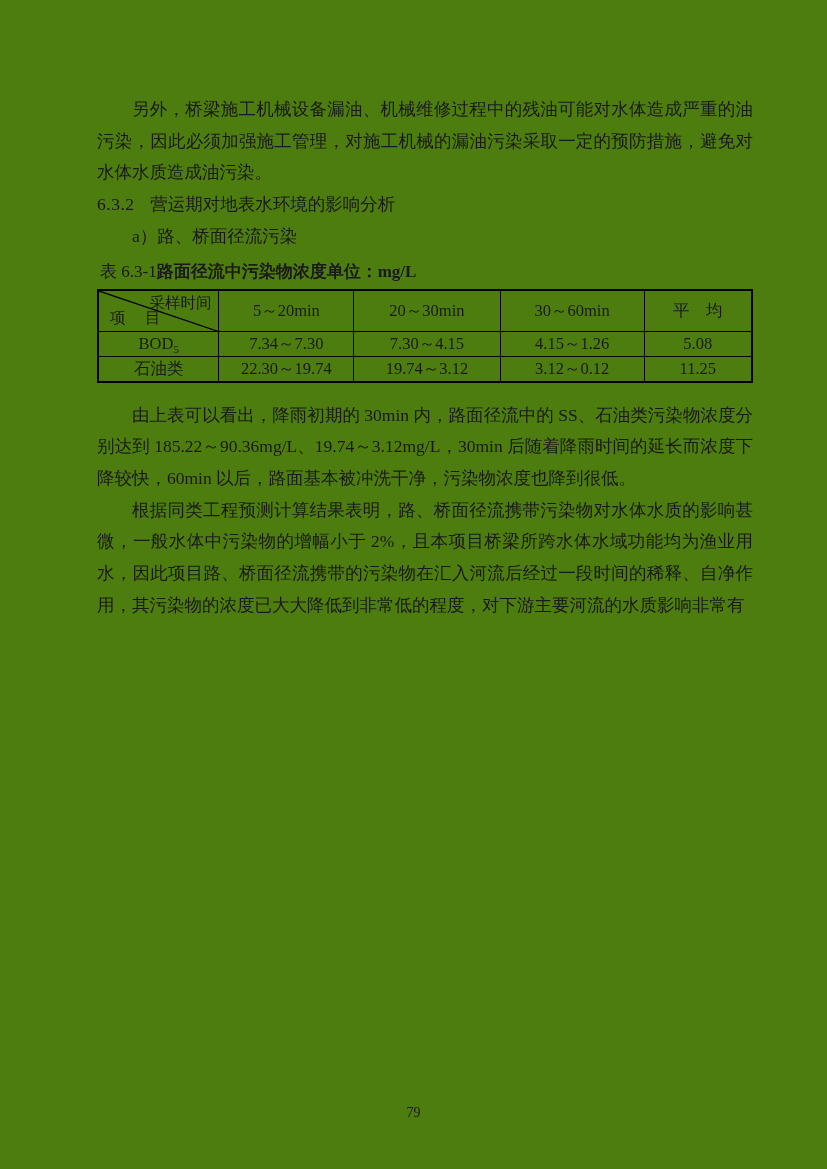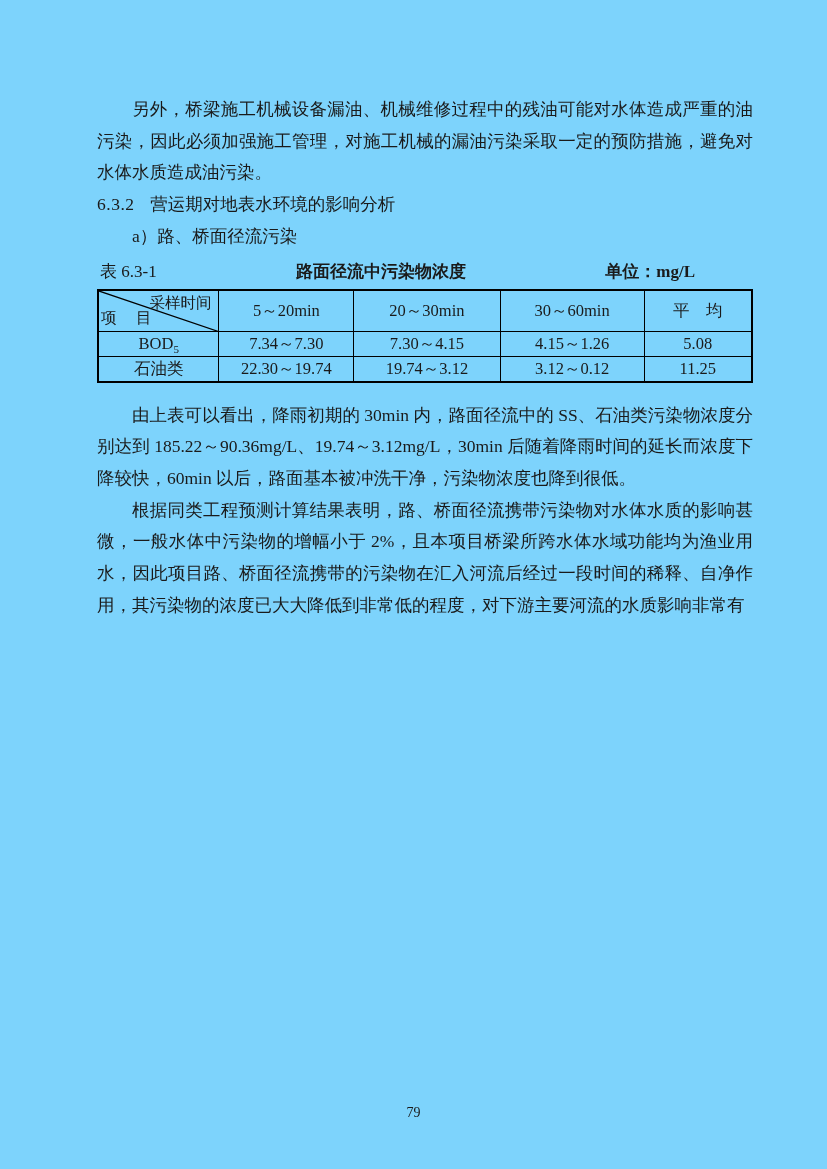--- a/index.html
+++ b/index.html
@@ -5,21 +5,21 @@
   * { box-sizing: border-box; }
   html, body { margin: 0; padding: 0; }
   body {
     width: 827px; height: 1169px;
     background: #e8e8e8;
     font-family: "Liberation Serif", "DejaVu Serif", serif;
   }
   .page {
     position: relative;
     width: 827px; height: 1169px;
-    background: #7dd3fc;
+    background: #4d7c0f;
     color: #1a1a1a;
     overflow: hidden;
   }
   .content {
     position: absolute;
     left: 97px; top: 94px;
     width: 656px;
   }
   .para {
     margin: 0;
@@ -34,21 +34,20 @@
     margin: 0;
     font-size: 17.5px;
     font-weight: normal;
     line-height: 31.7px;
     text-indent: 0;
   }
   .heading .sec-num { margin-right: 0.9em; letter-spacing: 0.5px; }
   .table-caption {
     display: flex;
     align-items: baseline;
-    justify-content: space-between;
     margin-top: 7px;
     margin-bottom: 5px;
     font-size: 17px;
     line-height: 24px;
   }
   .cap-label { font-weight: normal; padding-left: 3px; }
   .cap-title { font-weight: bold; }
   .cap-unit  { font-weight: bold; margin-right: 58px; }
   table.data-table {
     width: 100%;
@@ -76,21 +75,21 @@
   .corner-cell svg.diag {
     position: absolute; left: 0; top: 0;
     width: 100%; height: 100%;
     display: block;
   }
   .corner-top {
     position: absolute; top: 2px; right: 7px;
     font-size: 15.5px;
   }
   .corner-bottom {
-    position: absolute; bottom: 2px; left: 2px;
+    position: absolute; bottom: 2px; left: 11px;
     font-size: 15.5px;
     letter-spacing: 2px;
     text-align: center;
   }
   sub.bod-sub { font-size: 11px; line-height: 0; }
   .gap-after-table { margin-top: 17px; }
   .footer {
     position: absolute;
     left: 0; bottom: 48px;
     width: 100%;

